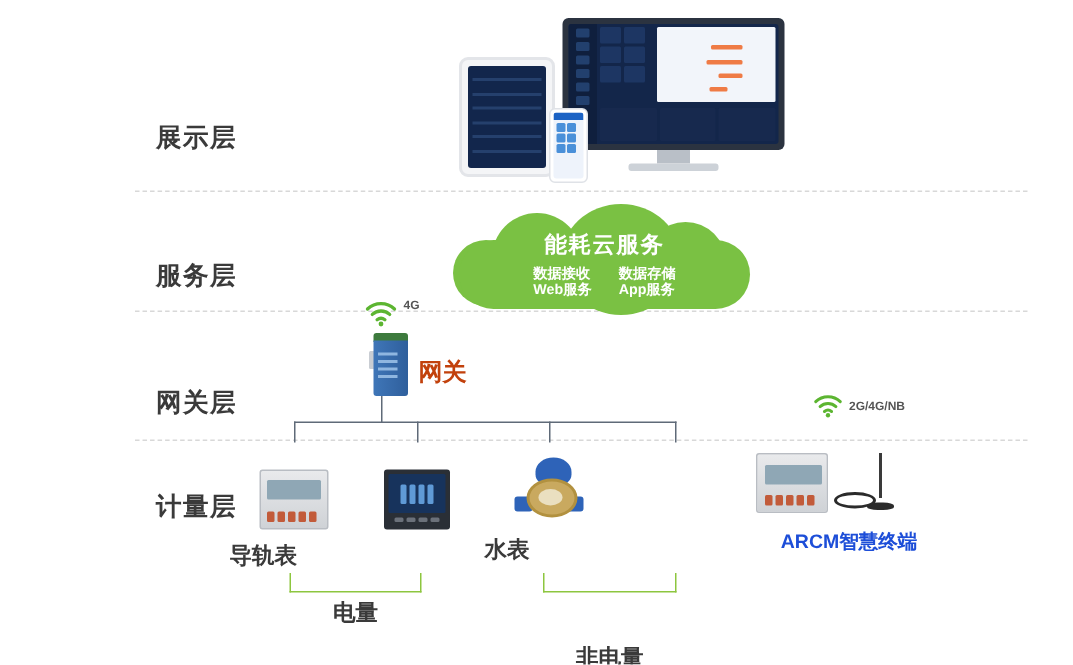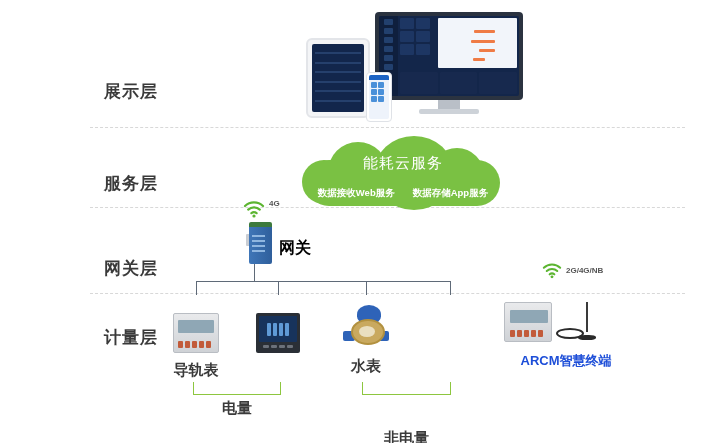--- a/index.html
+++ b/index.html
@@ -87,48 +87,48 @@
   
   .cloud-wrap{position:absolute;left:298px;top:142px;width:210px;height:66px;}
   .cloud-body{position:absolute;left:8px;top:18px;width:194px;height:46px;background:#7ac143;border-radius:23px;}
   .puff{position:absolute;background:#7ac143;border-radius:50%;}
   .p1{left:30px;top:0px;width:60px;height:60px;}
   .p2{left:76px;top:-6px;width:80px;height:74px;}
   .p3{left:132px;top:6px;width:54px;height:54px;}
   .p4{left:4px;top:18px;width:44px;height:44px;}
   .cloud-text{position:absolute;inset:0;z-index:4;display:flex;flex-direction:column;
     align-items:center;justify-content:flex-start;padding-top:12px;box-sizing:border-box;}
-  .cloud-title{font-size:15px;font-weight:normal;color:#ffffff;letter-spacing:1px;}
+  .cloud-title{font-size:15px;font-weight:bold;color:#ffffff;letter-spacing:1px;}
   .cloud-sub{display:flex;gap:18px;margin-top:4px;}
-  .cloud-col{display:flex;align-items:flex-start;margin-top:10px;}
+  .cloud-col{display:flex;flex-direction:column;align-items:flex-start;}
   .cloud-col span{font-size:9.5px;font-weight:bold;color:#ffffff;line-height:11px;}
 
   
   .gw-wrap{position:absolute;left:243px;top:200px;width:110px;height:66px;}
   .gw-wifi{position:absolute;left:0px;top:0px;width:22px;height:18px;}
   .gw-4g{position:absolute;left:26px;top:-1px;font-size:8px;font-weight:bold;color:#555;}
   .gw-dev{position:absolute;left:6px;top:22px;width:23px;height:42px;}
   .gw-cap{position:absolute;left:0;top:0;width:23px;height:6px;background:#3d7a3d;border-radius:2px 2px 0 0;}
   .gw-body{position:absolute;left:0;top:5px;width:23px;height:37px;
     background:linear-gradient(to right,#3f76b8,#2f5f9c);border-radius:0 0 2px 2px;}
   .gw-body i{position:absolute;left:3px;width:13px;height:1.5px;background:#8fb6e0;display:block;}
   .gw-body i:nth-child(1){top:8px}
   .gw-body i:nth-child(2){top:13px}
   .gw-body i:nth-child(3){top:18px}
   .gw-body i:nth-child(4){top:23px}
   .gw-port{position:absolute;left:-3px;top:12px;width:4px;height:12px;background:#c9cdd3;border-radius:1px;}
-  .gw-label{position:absolute;left:36px;top:38px;font-size:16px;font-weight:bold;color:#000000;}
+  .gw-label{position:absolute;left:36px;top:38px;font-size:16px;font-weight:bold;color:#c2410c;}
 
   
   .line{position:absolute;background:#5f6a78;}
   .v{width:1.3px;}
   .h{height:1.3px;}
 
   
-  .meter{position:absolute;width:86px;text-align:center;}
+  .meter{position:absolute;width:86px;text-align:left;}
   .meter .icon{height:48px;display:flex;align-items:flex-end;justify-content:center;}
   .meter .cap{margin-top:8px;font-size:15px;font-weight:bold;color:#3a3a3a;white-space:nowrap;}
 
   
   .din{width:46px;height:40px;background:linear-gradient(to bottom,#e9eaec,#cfd2d6);
     border:1px solid #b9bdc3;border-radius:2px;position:relative;box-sizing:border-box;}
   .din .scr{position:absolute;left:4px;top:6px;width:36px;height:13px;background:#8fa7b5;border-radius:1px;}
   .din .term{position:absolute;left:4px;bottom:4px;display:flex;gap:2px;}
   .din .term u{width:5px;height:7px;background:#c25b3a;display:block;border-radius:1px;}
 

